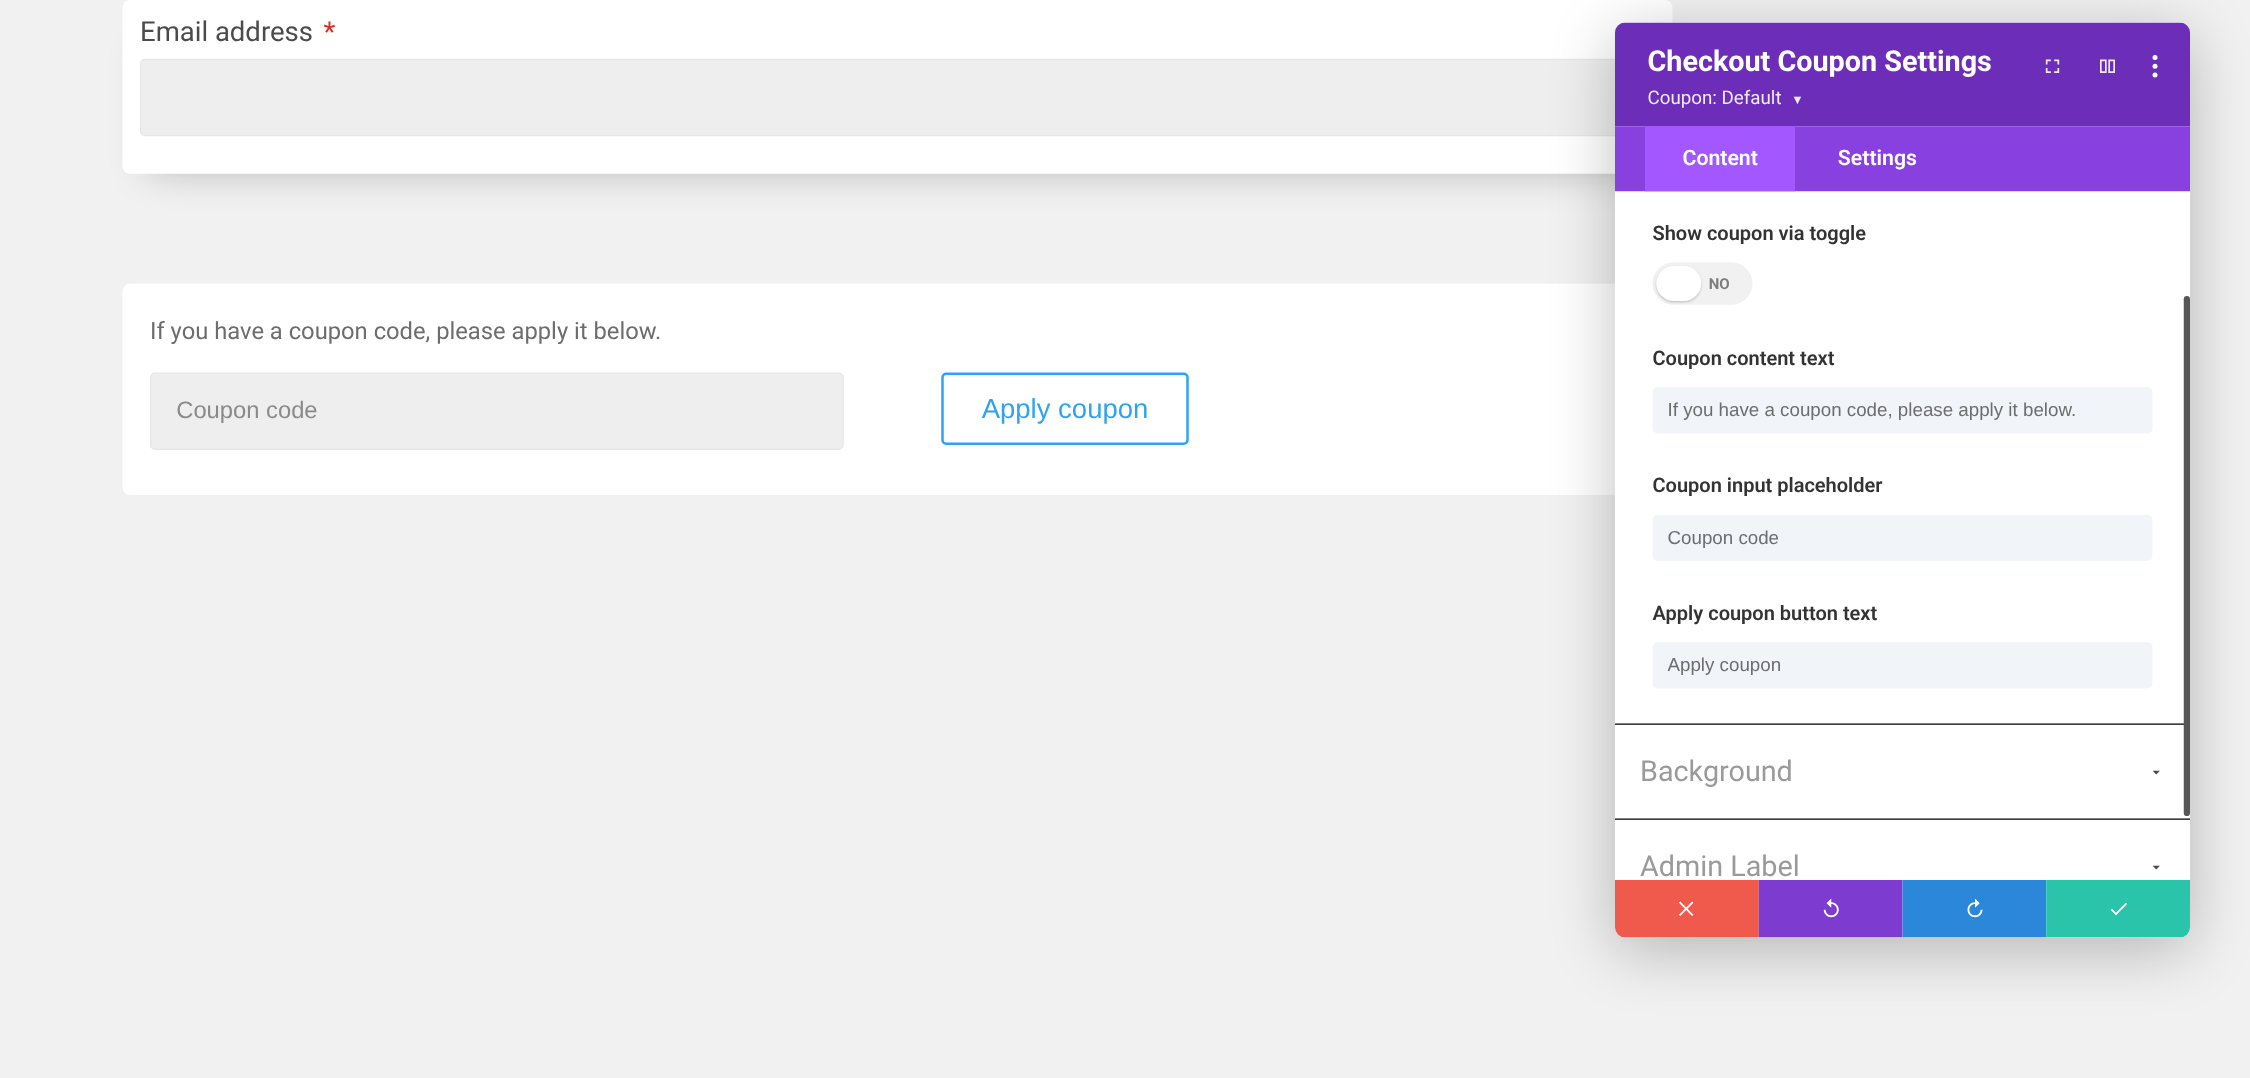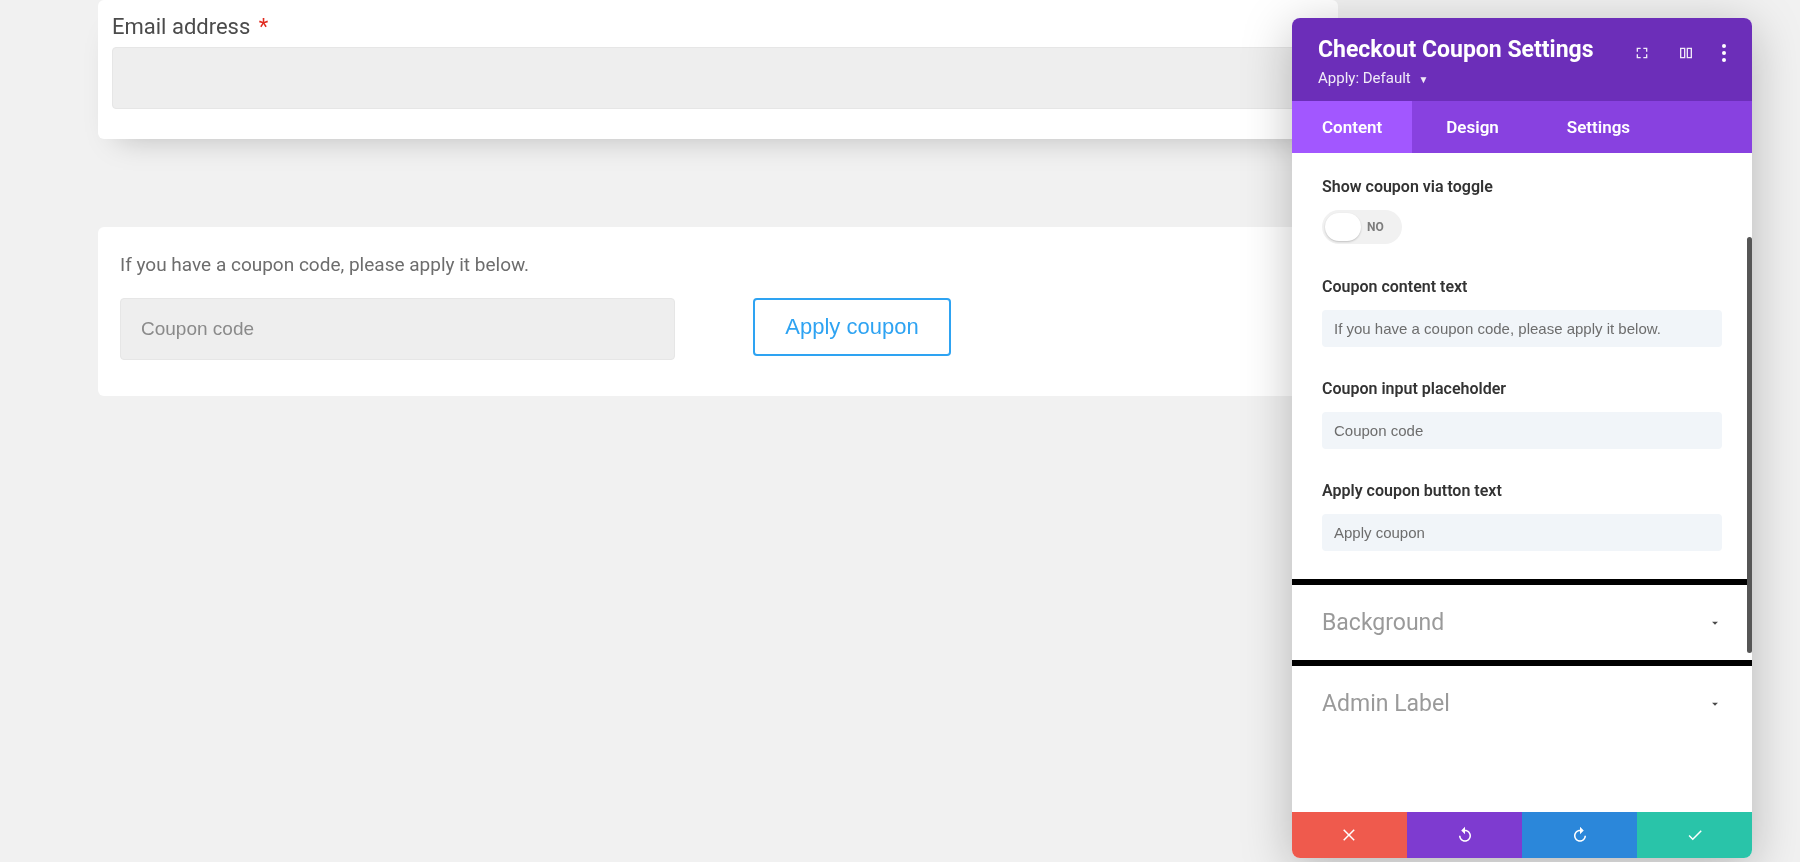--- a/index.html
+++ b/index.html
@@ -83,21 +83,21 @@
     border-radius: 4px;
     cursor: pointer;
   }
 
   
   .panel {
     position: absolute;
     top: 18px;
     right: 48px;
     width: 460px;
-    height: 840px;
+    height: 732px;
     background: #fff;
     border-radius: 8px;
     box-shadow: 0 10px 50px rgba(0,0,0,0.25);
     display: flex;
     flex-direction: column;
     overflow: hidden;
   }
 
   .panel-header {
     background: #6c2eb9;
@@ -132,21 +132,21 @@
     background: #8841e0;
   }
   .tab {
     flex: 0 0 auto;
     padding: 16px 30px;
     font-size: 17px;
     font-weight: 600;
     color: #fff;
     cursor: pointer;
   }
-  .tab.active { background: #a257ff; }
+  .tab.active { background: #a257ff; margin-left: 24px; }
   .tab:nth-child(2){ padding-left:34px; padding-right:34px; }
   .tab:nth-child(3){ padding-left:34px; }
 
   .panel-body {
     flex: 1;
     overflow-y: auto;
     padding: 0;
     position: relative;
   }
   .panel-group {
@@ -185,22 +185,22 @@
     width: 100%;
     background: #f1f5f9;
     border: none;
     border-radius: 4px;
     padding: 10px 12px;
     font-size: 15px;
     color: #6d6d6d;
   }
 
   .accordion {
-    border-top: 6px solid #000000;
-    padding: 24px 30px;
+    border-top: 1px solid #000000;
+    padding: 24px 20px;
     display: flex;
     align-items: center;
     justify-content: space-between;
     font-size: 23px;
     color: #9a9a9a;
     cursor: pointer;
   }
   .accordion svg { width:14px; height:14px; fill:#4a4a4a; }
 
   .scroll-indicator {
@@ -252,21 +252,21 @@
   </div>
 
 </div>
 
 <div class="panel">
 
   <div class="panel-header">
     <div class="panel-title-block">
       <div class="panel-title">Checkout Coupon Settings</div>
       <div class="panel-preset">
-        <span>Apply:</span>
+        <span>Coupon:</span>
         <span>Default</span>
         <span class="caret">▼</span>
       </div>
     </div>
     <div class="panel-header-icons">
       <svg class="hdr-icon" viewBox="0 0 24 24">
         <path d="M4 4h6v2H6v4H4V4zm10 0h6v6h-2V6h-4V4zM4 14h2v4h4v2H4v-6zm14 0h2v6h-6v-2h4v-4z"></path>
       </svg>
       <svg class="hdr-icon" viewBox="0 0 24 24">
         <path d="M3 4h8v16H3V4zm10 0h8v16h-8V4zM5 6v12h4V6H5zm10 0v12h4V6h-4z"></path>
@@ -274,21 +274,20 @@
       <div class="hdr-dots">
         <span></span>
           <span></span>
           <span></span>
       </div>
     </div>
   </div>
 
   <div class="tabs">
     <div class="tab active">Content</div>
-    <div class="tab">Design</div>
     <div class="tab">Settings</div>
   </div>
 
   <div class="panel-body">
 
     <div class="panel-group">
       <div class="field-label">Show coupon via toggle</div>
       <div class="toggle">
         <div class="toggle-knob"></div>
         <div class="toggle-text">NO</div>

